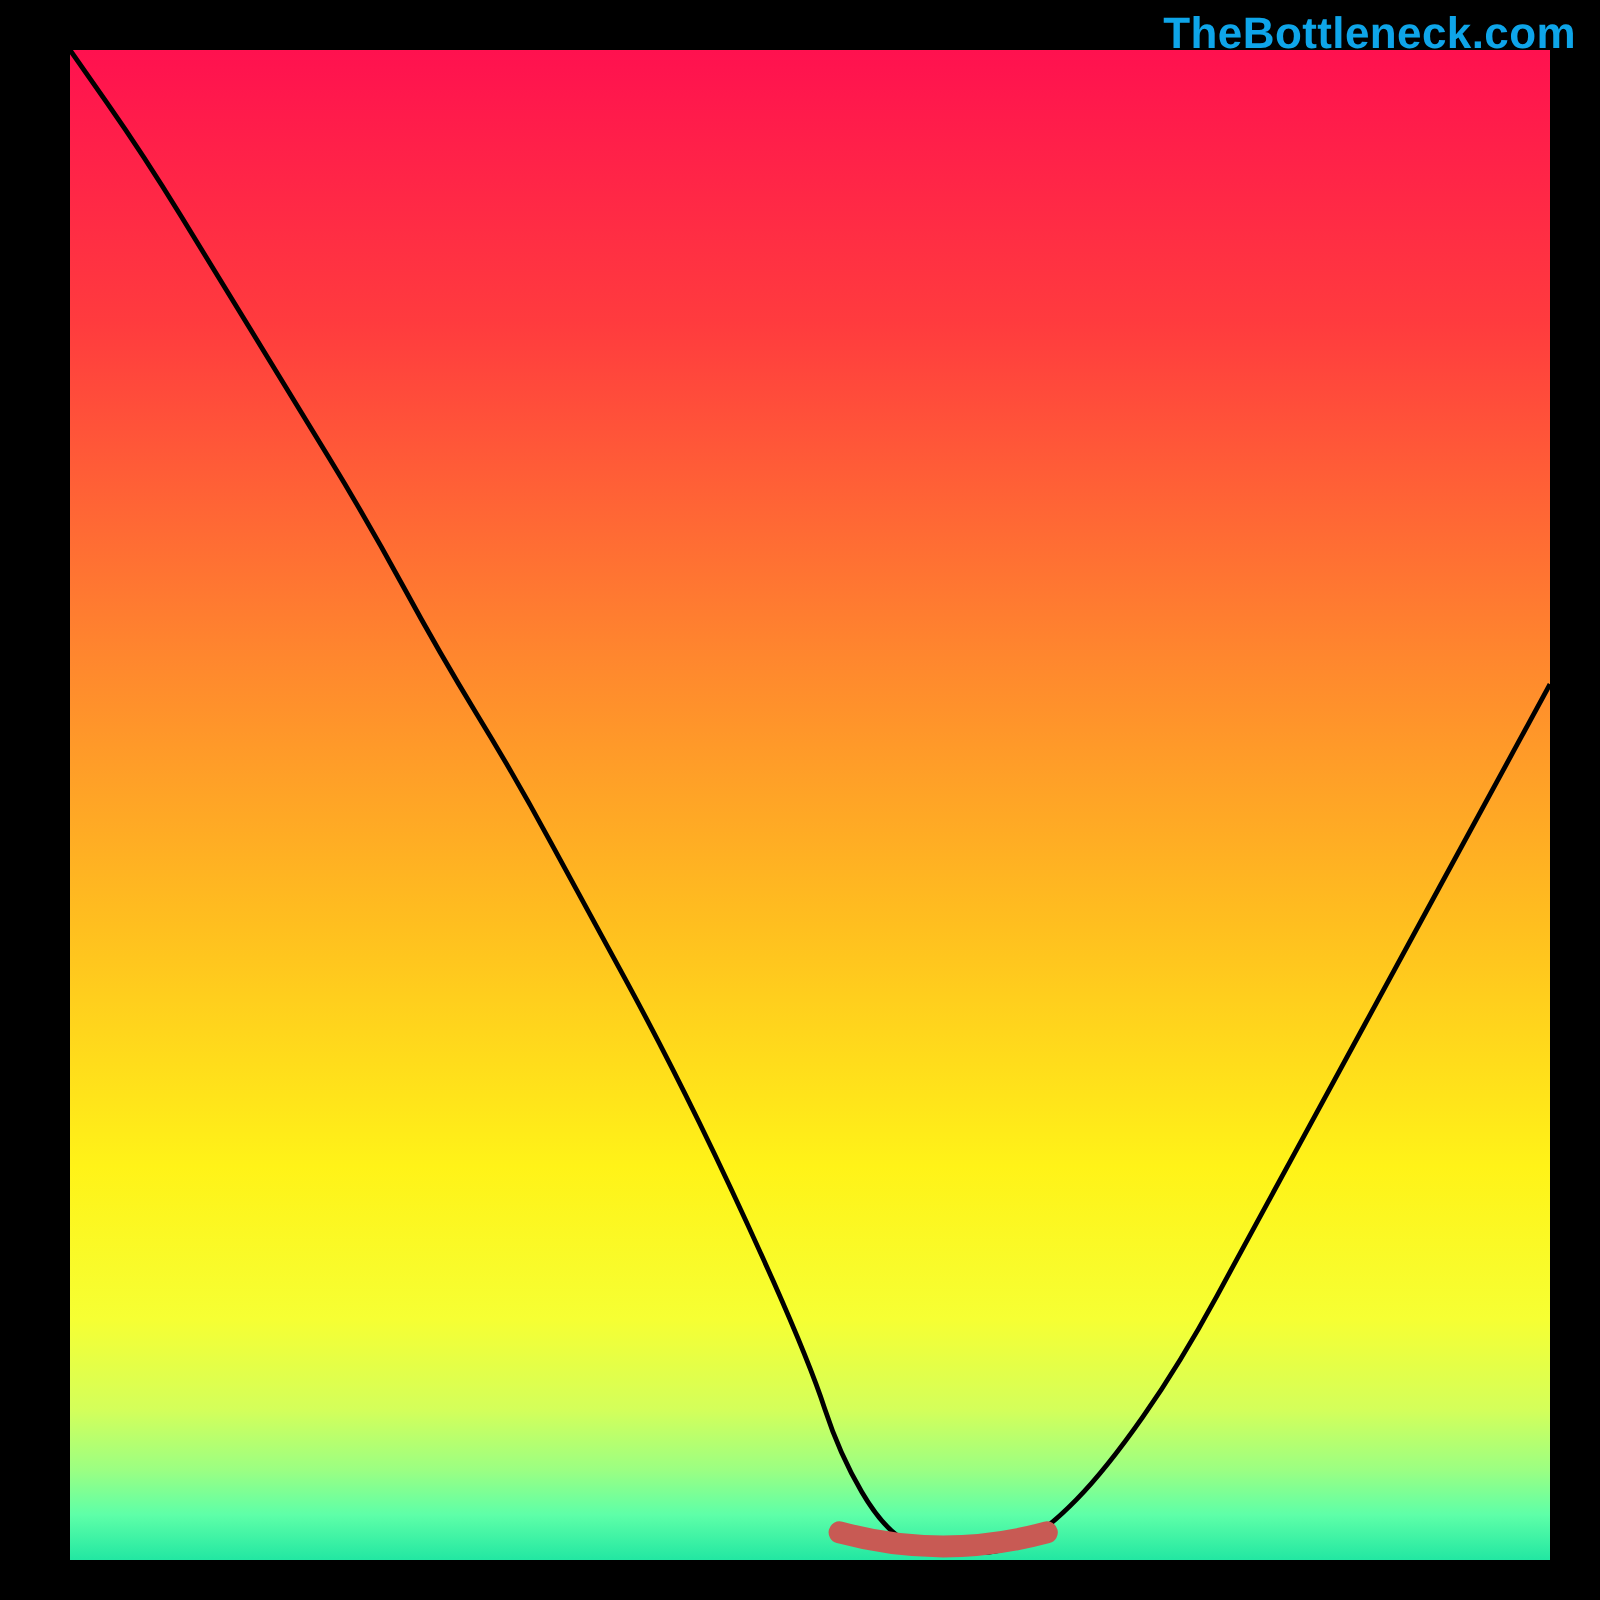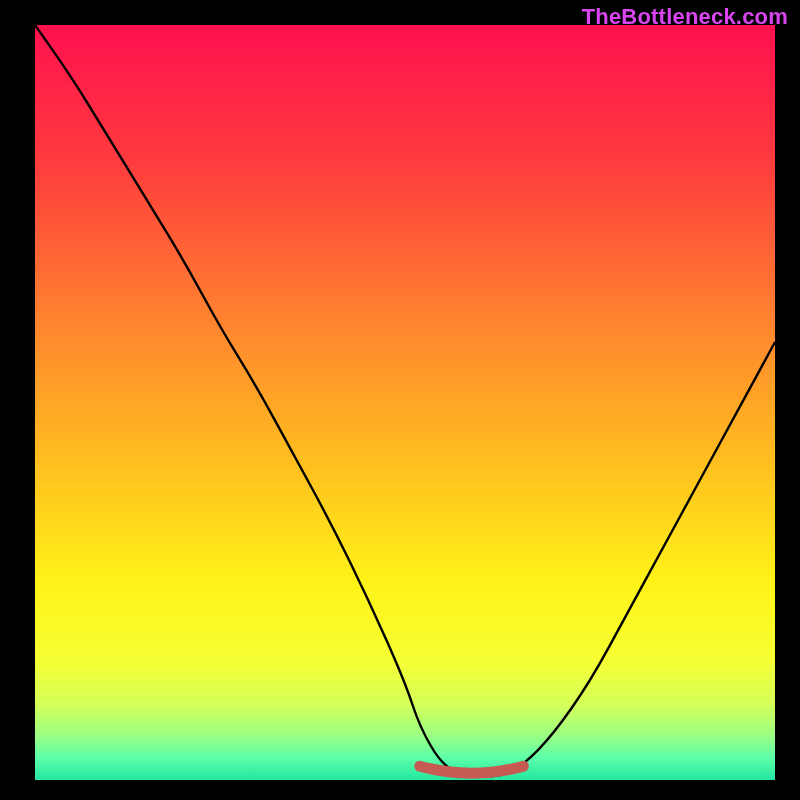--- a/index.html
+++ b/index.html
@@ -14,21 +14,21 @@
   .frame {
     position: relative;
     width: 800px;
     height: 800px;
     background: #000;
   }
   .watermark {
     position: absolute;
     top: 4px;
     right: 12px;
-    color: #d946ef;
+    color: #0ea5e9;
     font-size: 22px;
     font-weight: 600;
     letter-spacing: 0.2px;
     z-index: 30;
     text-align: right;
   }
   .plot-area {
     position: absolute;
     left: 35px;
     top: 25px;

